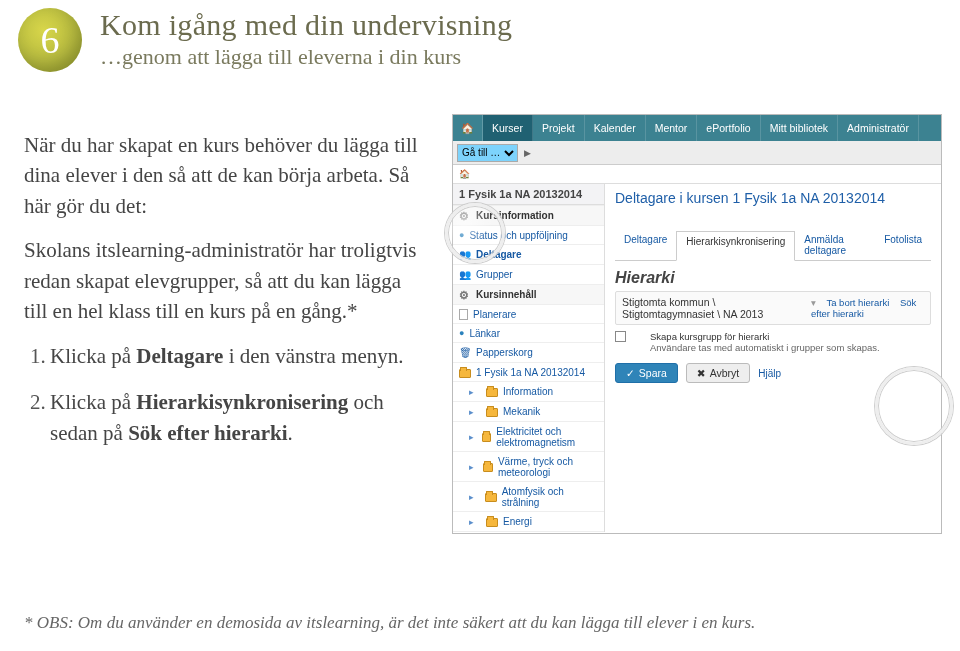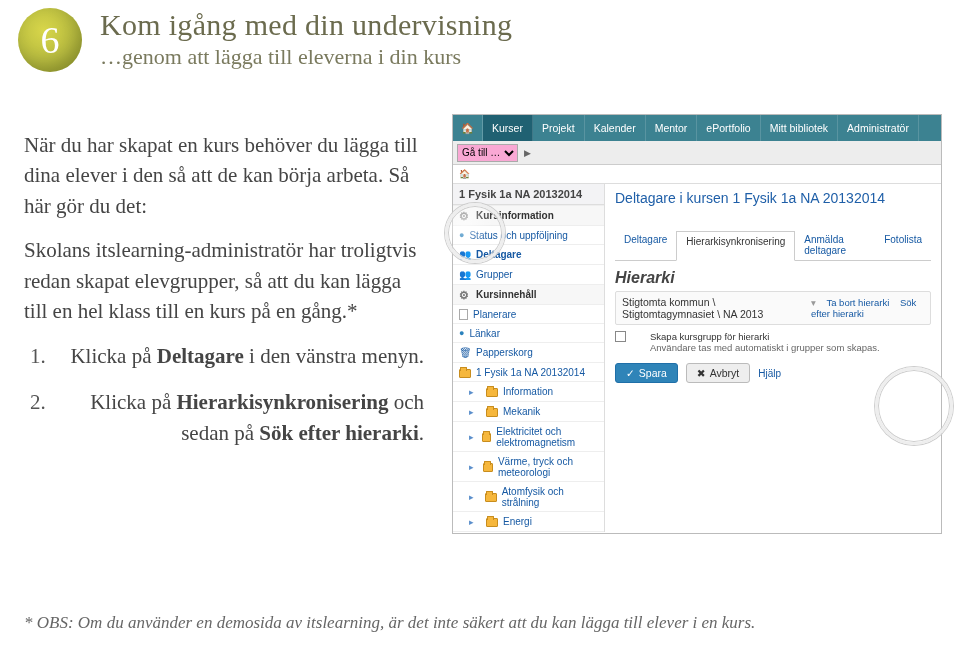--- a/index.html
+++ b/index.html
@@ -26,21 +26,21 @@
     font-family: Georgia, serif;
   }
   .heading h1 { font-weight: normal; font-size: 30px; letter-spacing: .3px; }
   .heading h2 { font-weight: normal; font-size: 22px; color:#7a7a5e; margin-top:2px; }
   .left-col {
     position: absolute; left: 24px; top: 130px; width: 400px;
     color: #454545; font-size: 21px; line-height: 1.45;
   }
   .left-col p { margin-bottom: 14px; }
   .steps { margin-left: 6px; }
-  .steps li { margin-bottom: 16px; list-style: none; position: relative; padding-left: 20px; text-align: right; }
+  .steps li { margin-bottom: 16px; list-style: none; position: relative; padding-left: 20px; }
   .steps li::before {
     content: attr(data-num) "."; position:absolute; left:0; color:#555;
   }
   .footnote {
     position: absolute; left: 24px; bottom: 18px; font-size: 17px; color:#666; font-style: italic; text-align: right;
   }
 
   
   .shot {
     position: absolute; left: 452px; top: 114px;
@@ -65,21 +65,21 @@
     border-right:1px solid rgba(255,255,255,.15);
     cursor: pointer;
   }
   .topnav .item.active { background:#206172; }
   .secbar {
     background: #ededed; height: 24px; border-bottom:1px solid #ccc;
     display:flex; align-items:center; padding: 0 4px;
     gap:6px;
   }
   .secbar select {
-    font-size:10px; height:18px; border:1px solid #aaa; background:#f9a8d4;
+    font-size:10px; height:18px; border:1px solid #aaa; background:#7dd3fc;
   }
   .crumbs { background:#fff; border-bottom:1px solid #ddd; padding:4px 6px; color:#666; font-size:9px; display:flex; align-items:center; gap:4px;}
   .crumbs .home-ico { color:#444; }
   .shot-body { display:flex; height: calc(100% - 26px - 24px - 20px); }
   .side {
     width: 152px; background:#fff; border-right:1px solid #ddd;
     overflow:hidden;
   }
   .side-h {
     background:#f3f3f5; border-bottom:1px solid #ddd; padding:4px 6px; font-size:11px; font-weight:bold; color:#444;

